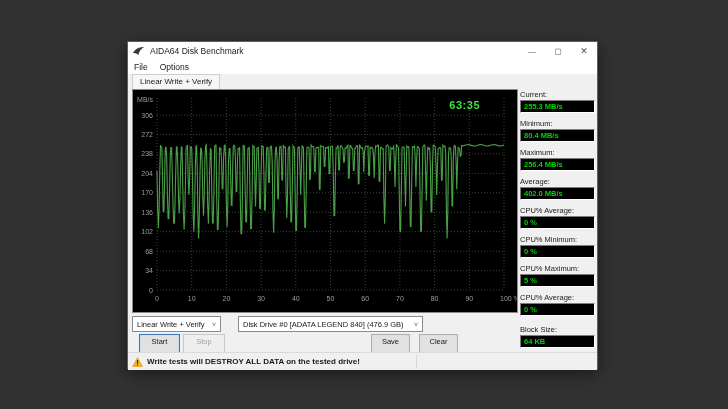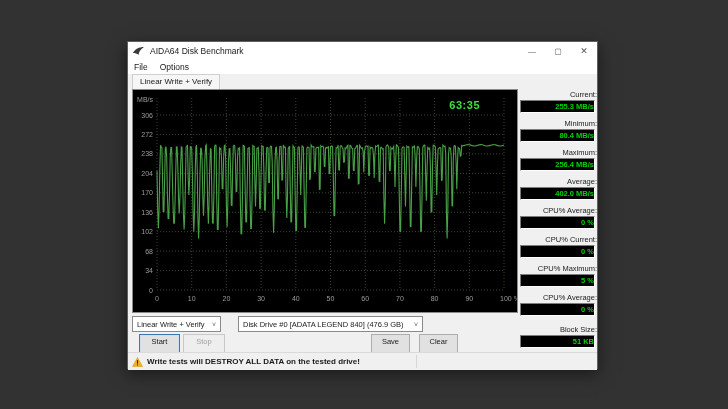--- a/index.html
+++ b/index.html
@@ -29,21 +29,21 @@
     border-radius:1px 1px 0 0;
   }
   
   .chart{position:absolute;left:4px;top:47px;width:384px;height:222px;background:#000;border:1px solid #8a8a8a;box-sizing:content-box;}
   .chart svg{display:block;}
   .grid{stroke:#36482f;stroke-width:1;stroke-dasharray:1,2;}
   .axis{fill:#9d9d9d;font-family:"Liberation Sans",sans-serif;font-size:7px;}
   .timer{fill:#3fe03f;font-family:"Liberation Sans",sans-serif;font-size:11px;font-weight:bold;letter-spacing:0.5px;}
   .series-line{fill:none;stroke:#49a147;stroke-width:1.1;}
   
-  .stats{position:absolute;left:392px;top:47px;width:77px;text-align:right;}
+  .stats{position:absolute;left:392px;top:47px;width:77px;}
   .stat-group{margin-bottom:5px;}
   .stat-label{font-size:7.5px;color:#1a1a1a;height:11px;line-height:11px;}
   .stat-value{
     width:70px;height:11px;line-height:11px;background:#000;color:#00d400;
     font-size:7.5px;font-weight:bold;padding-left:3px;
     border-top:1px solid #7c7c7c;border-left:1px solid #7c7c7c;
     border-bottom:1px solid #ffffff;border-right:1px solid #ffffff;
   }
   
   .dropdown{
@@ -156,34 +156,34 @@
       </div>
       <div class="stat-group">
         <div class="stat-label">Average:</div>
         <div class="stat-value">402.0 MB/s</div>
       </div>
       <div class="stat-group">
         <div class="stat-label">CPU% Average:</div>
         <div class="stat-value">0 %</div>
       </div>
       <div class="stat-group">
-        <div class="stat-label">CPU% Current:</div>
+        <div class="stat-label">CPU% Minimum:</div>
         <div class="stat-value">0 %</div>
       </div>
       <div class="stat-group">
         <div class="stat-label">CPU% Maximum:</div>
         <div class="stat-value">5 %</div>
       </div>
       <div class="stat-group" style="margin-bottom: 8px;">
         <div class="stat-label">CPU% Average:</div>
         <div class="stat-value">0 %</div>
       </div>
       <div class="stat-group">
         <div class="stat-label">Block Size:</div>
-        <div class="stat-value">51 KB</div>
+        <div class="stat-value">64 KB</div>
       </div>
     </div>
 
   <div class="dropdown" style="left:4px;width:89px;">
     <span>Linear Write + Verify</span>
     <span class="chev">˅</span>
   </div>
   <div class="dropdown" style="left:110px;width:185px;">
     <span>Disk Drive #0  [ADATA LEGEND 840]  (476.9 GB)</span>
     <span class="chev">˅</span>

